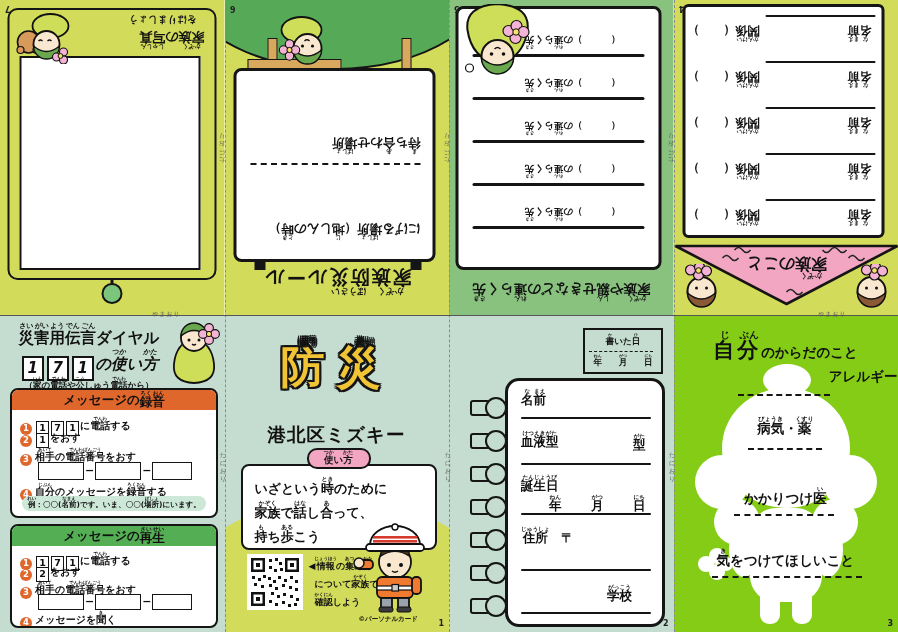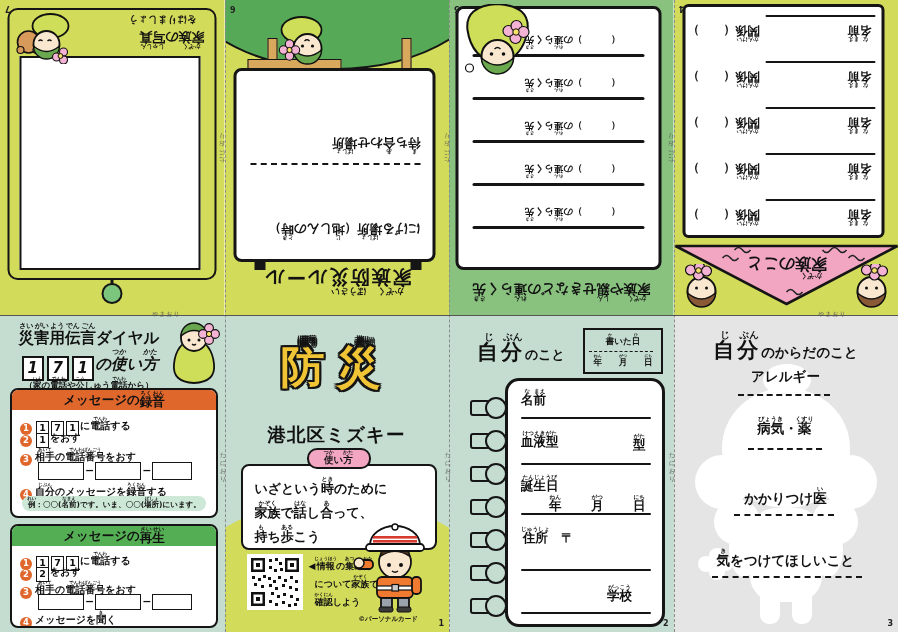--- a/index.html
+++ b/index.html
@@ -351,23 +351,20 @@
           <rect x="44" y="89" width="14" height="5" rx="2" fill="#3a3a3a" stroke="#111" stroke-width="1"></rect>
         </svg>
       </div>
       <div class="abs nw" style="left:134px;top:299px;font-size:6.5px;font-weight:bold;z-index:2;">©パーソナルカード</div>
       <div class="pagenum">1</div>
     </div>
   </div>
 
   <div class="panel" style="left:449px;top:316px;">
     <div class="content" style="background:#c5ddd1;">
-      <div class="abs nw" style="left:28px;top:16px;">
-        <span style="font-size:21px;font-weight:bold;letter-spacing:3px;"><ruby>自<rt>じ</rt></ruby><ruby>分<rt>ぶん</rt></ruby></span><span style="font-size:13px;font-weight:bold;">のこと</span>
-      </div>
       <div class="abs" style="left:134px;top:12px;width:76px;height:42px;border:2px solid #151515;">
         <div class="abs nw" style="left:0;top:2px;width:76px;text-align:center;font-size:8.5px;font-weight:bold;"><ruby>書<rt>か</rt></ruby>いた<ruby>日<rt>ひ</rt></ruby></div>
         <div class="abs" style="left:4px;top:21px;width:64px;border-top:1.6px dashed #151515;"></div>
         <div class="abs" style="left:0;top:23px;width:76px;display:flex;justify-content:space-around;font-size:8.5px;font-weight:bold;">
           <span><ruby>年<rt>ねん</rt></ruby></span>
           <span><ruby>月<rt>がつ</rt></ruby></span>
           <span><ruby>日<rt>にち</rt></ruby></span>
         </div>
       </div>
       <div class="card" style="left:56px;top:62px;width:154px;height:243px;border-radius:14px;border-width:3px;"></div>
@@ -399,21 +396,21 @@
       <div class="thinline" style="left:72px;top:197px;width:130px;"></div>
       <div class="abs nw" style="left:72px;top:210px;font-size:12.5px;font-weight:bold;"><ruby>住所<rt>じゅうしょ</rt></ruby>　〒</div>
       <div class="thinline" style="left:72px;top:253px;width:130px;"></div>
       <div class="abs nw" style="left:158px;top:268px;font-size:12.5px;font-weight:bold;"><ruby>学校<rt>がっこう</rt></ruby></div>
       <div class="thinline" style="left:72px;top:296px;width:130px;"></div>
       <div class="pagenum">2</div>
     </div>
   </div>
 
   <div class="panel" style="left:673.5px;top:316px;">
-    <div class="content" style="background:#e5e5e5;">
+    <div class="content" style="background:#84cc16;">
       <div class="abs nw" style="left:0;top:14px;width:224px;text-align:center;">
         <span style="font-size:21px;font-weight:bold;letter-spacing:3px;"><ruby>自<rt>じ</rt></ruby><ruby>分<rt>ぶん</rt></ruby></span><span style="font-size:13.5px;font-weight:bold;">のからだのこと</span>
       </div>
       <div class="abs" style="left:18px;top:44px;">
         <svg width="190" height="270" viewBox="0 0 190 270">
           <g fill="#fff">
             <ellipse cx="95" cy="20" rx="24" ry="16"></ellipse>
             <ellipse cx="94" cy="88" rx="64" ry="60"></ellipse>
             <circle cx="30" cy="122" r="27"></circle>
             <circle cx="158" cy="122" r="27"></circle>
@@ -424,21 +421,21 @@
             <ellipse cx="136" cy="190" rx="15" ry="27"></ellipse>
             <rect x="68" y="228" width="20" height="36" rx="9"></rect>
             <rect x="100" y="228" width="20" height="36" rx="9"></rect>
             <circle cx="25" cy="196" r="8"></circle>
               <circle cx="14" cy="204" r="8"></circle>
             <circle cx="25" cy="212" r="8"></circle>
               <circle cx="34" cy="204" r="7"></circle>
           </g>
         </svg>
       </div>
-      <div class="abs nw" style="left:0;top:52px;width:224px;text-align:center;font-size:13.5px;font-weight:bold;">アレルギー</div>
+      <div class="abs nw" style="left:0;top:52px;width:224px;text-align:right;font-size:13.5px;font-weight:bold;">アレルギー</div>
       <div class="abs" style="left:64px;top:78px;width:92px;border-top:2.6px dashed #151515;"></div>
       <div class="abs nw" style="left:0;top:100px;width:224px;text-align:center;font-size:13.5px;font-weight:bold;"><ruby>病気<rt>びょうき</rt></ruby>・<ruby>薬<rt>くすり</rt></ruby></div>
       <div class="abs" style="left:74px;top:132px;width:74px;border-top:2.6px dashed #151515;"></div>
       <div class="abs nw" style="left:0;top:170px;width:224px;text-align:center;font-size:13.5px;font-weight:bold;">かかりつけ<ruby>医<rt>い</rt></ruby></div>
       <div class="abs" style="left:60px;top:198px;width:100px;border-top:2.6px dashed #151515;"></div>
       <div class="abs nw" style="left:0;top:232px;width:224px;text-align:center;font-size:13.5px;font-weight:bold;"><ruby>気<rt>き</rt></ruby>をつけてほしいこと</div>
       <div class="abs" style="left:38px;top:260px;width:150px;border-top:2.6px dashed #151515;"></div>
       <div class="pagenum">3</div>
     </div>
   </div>

